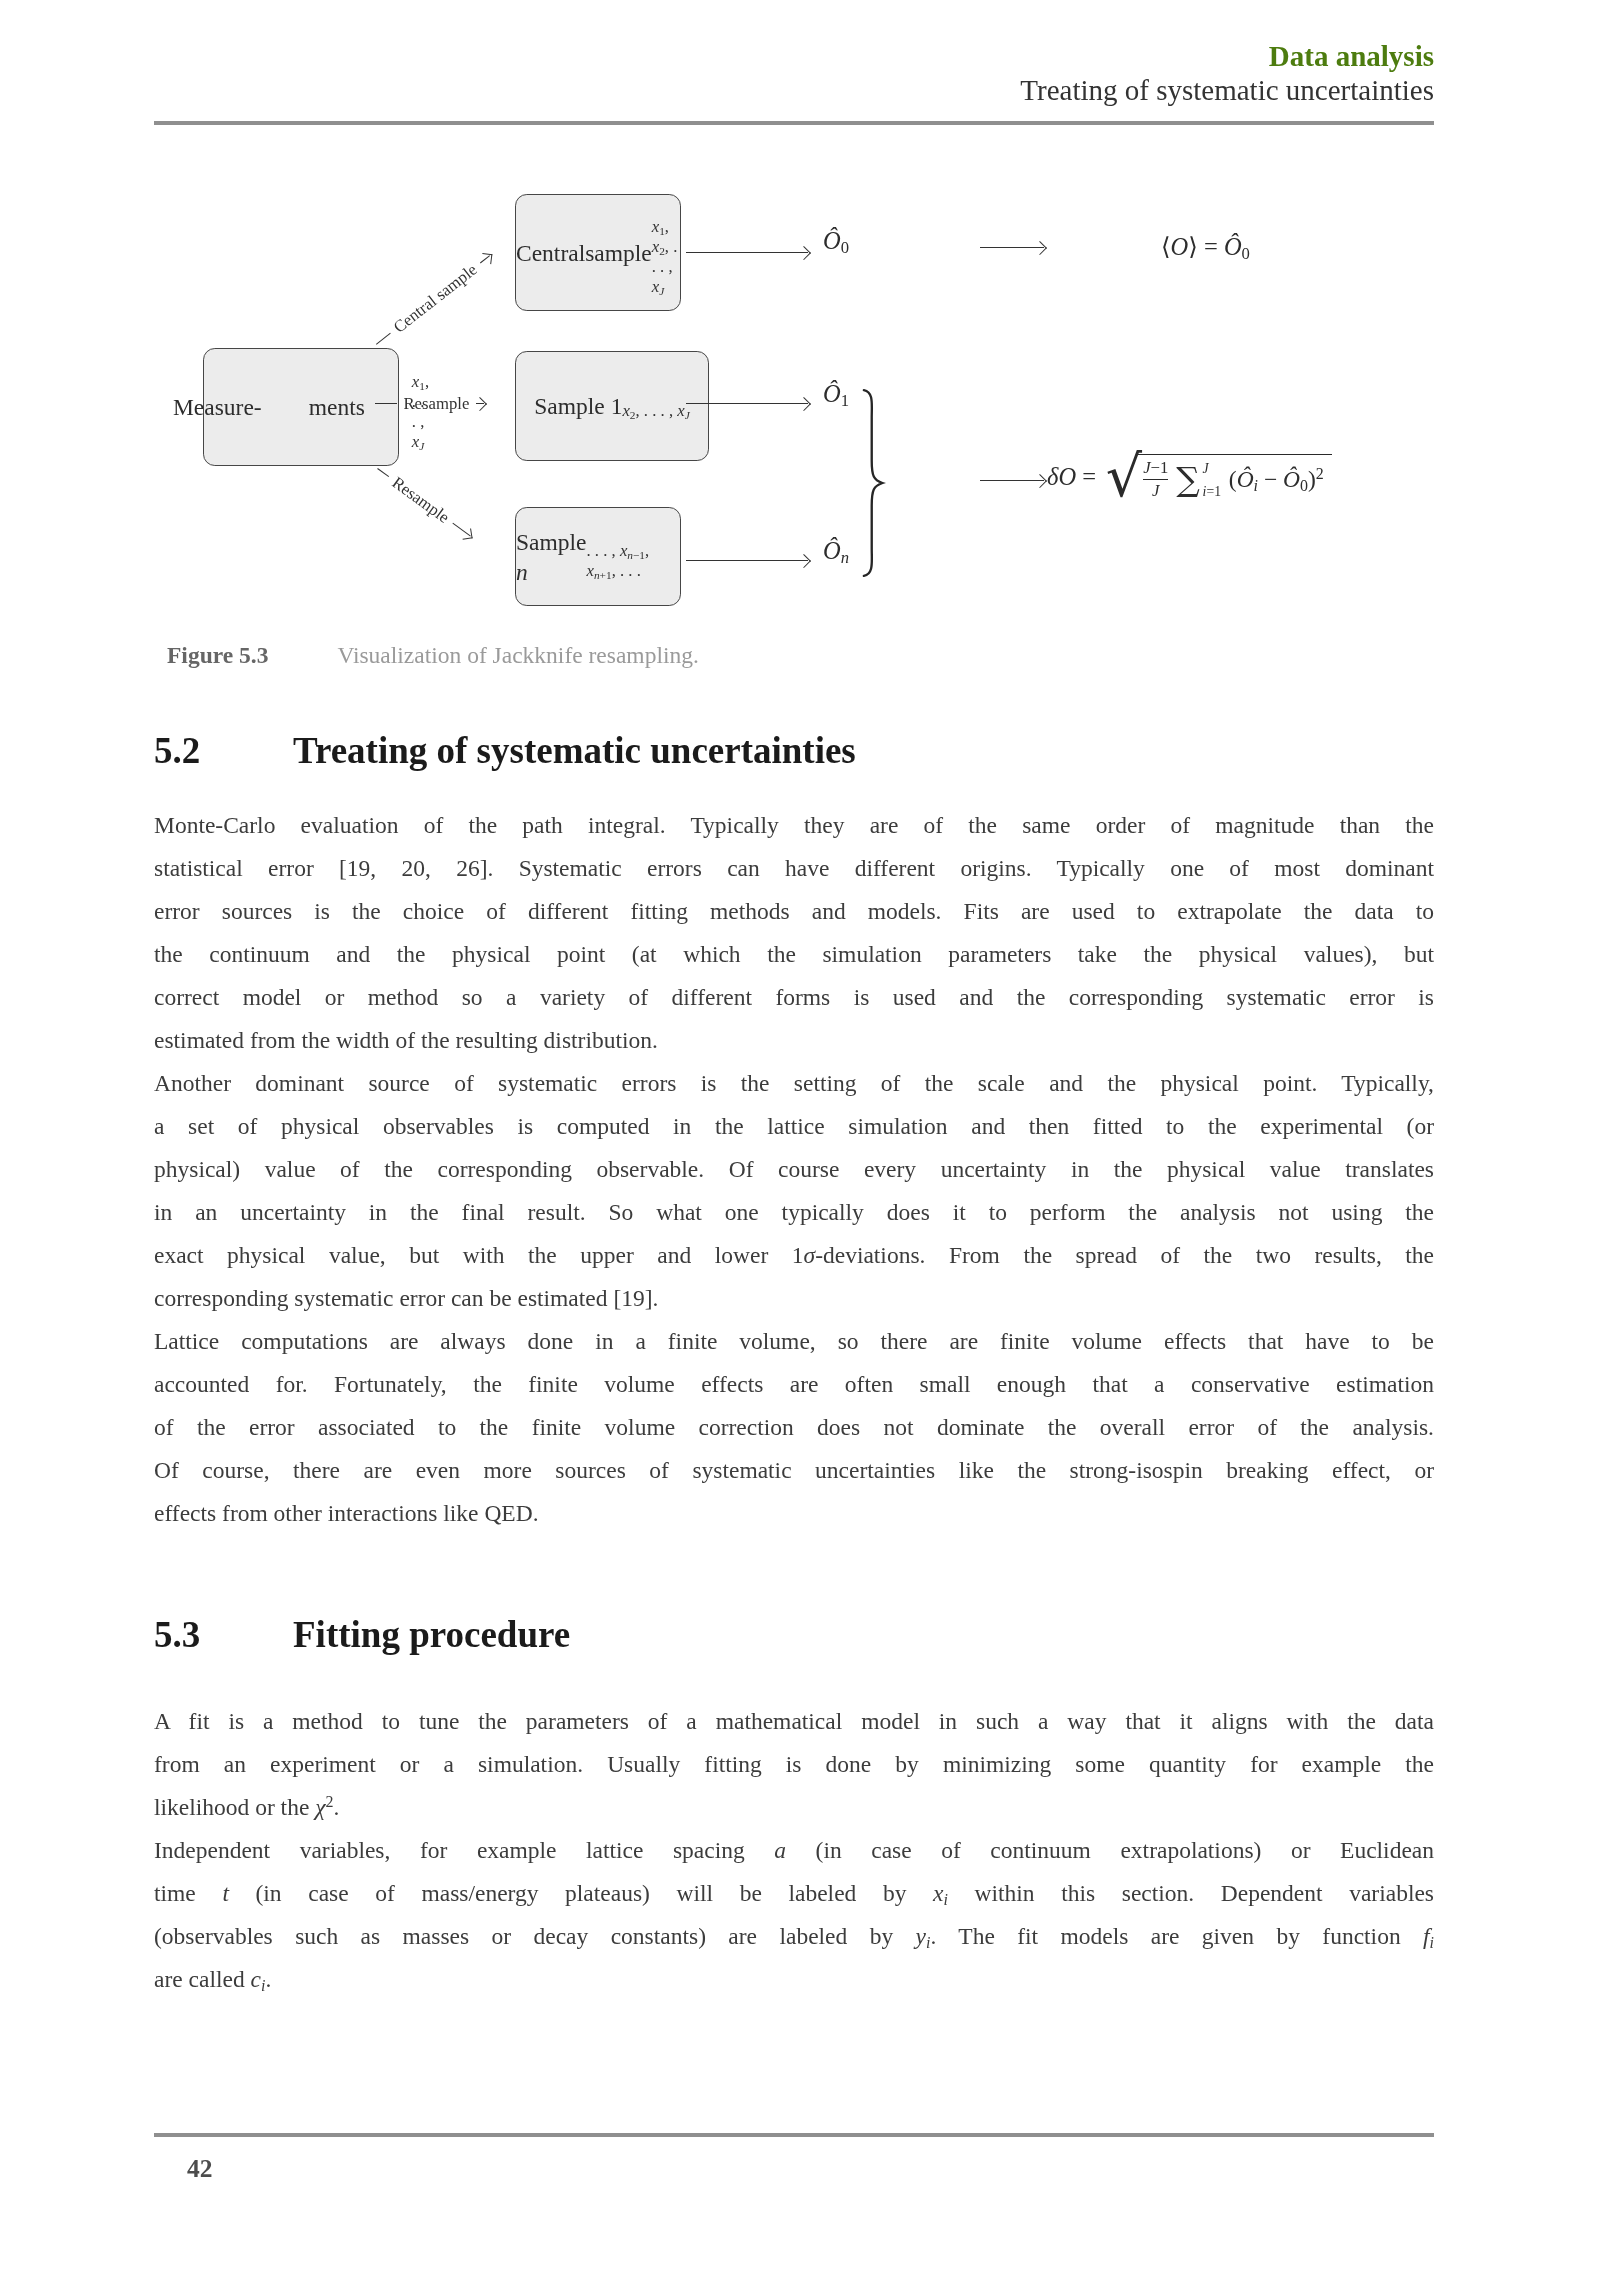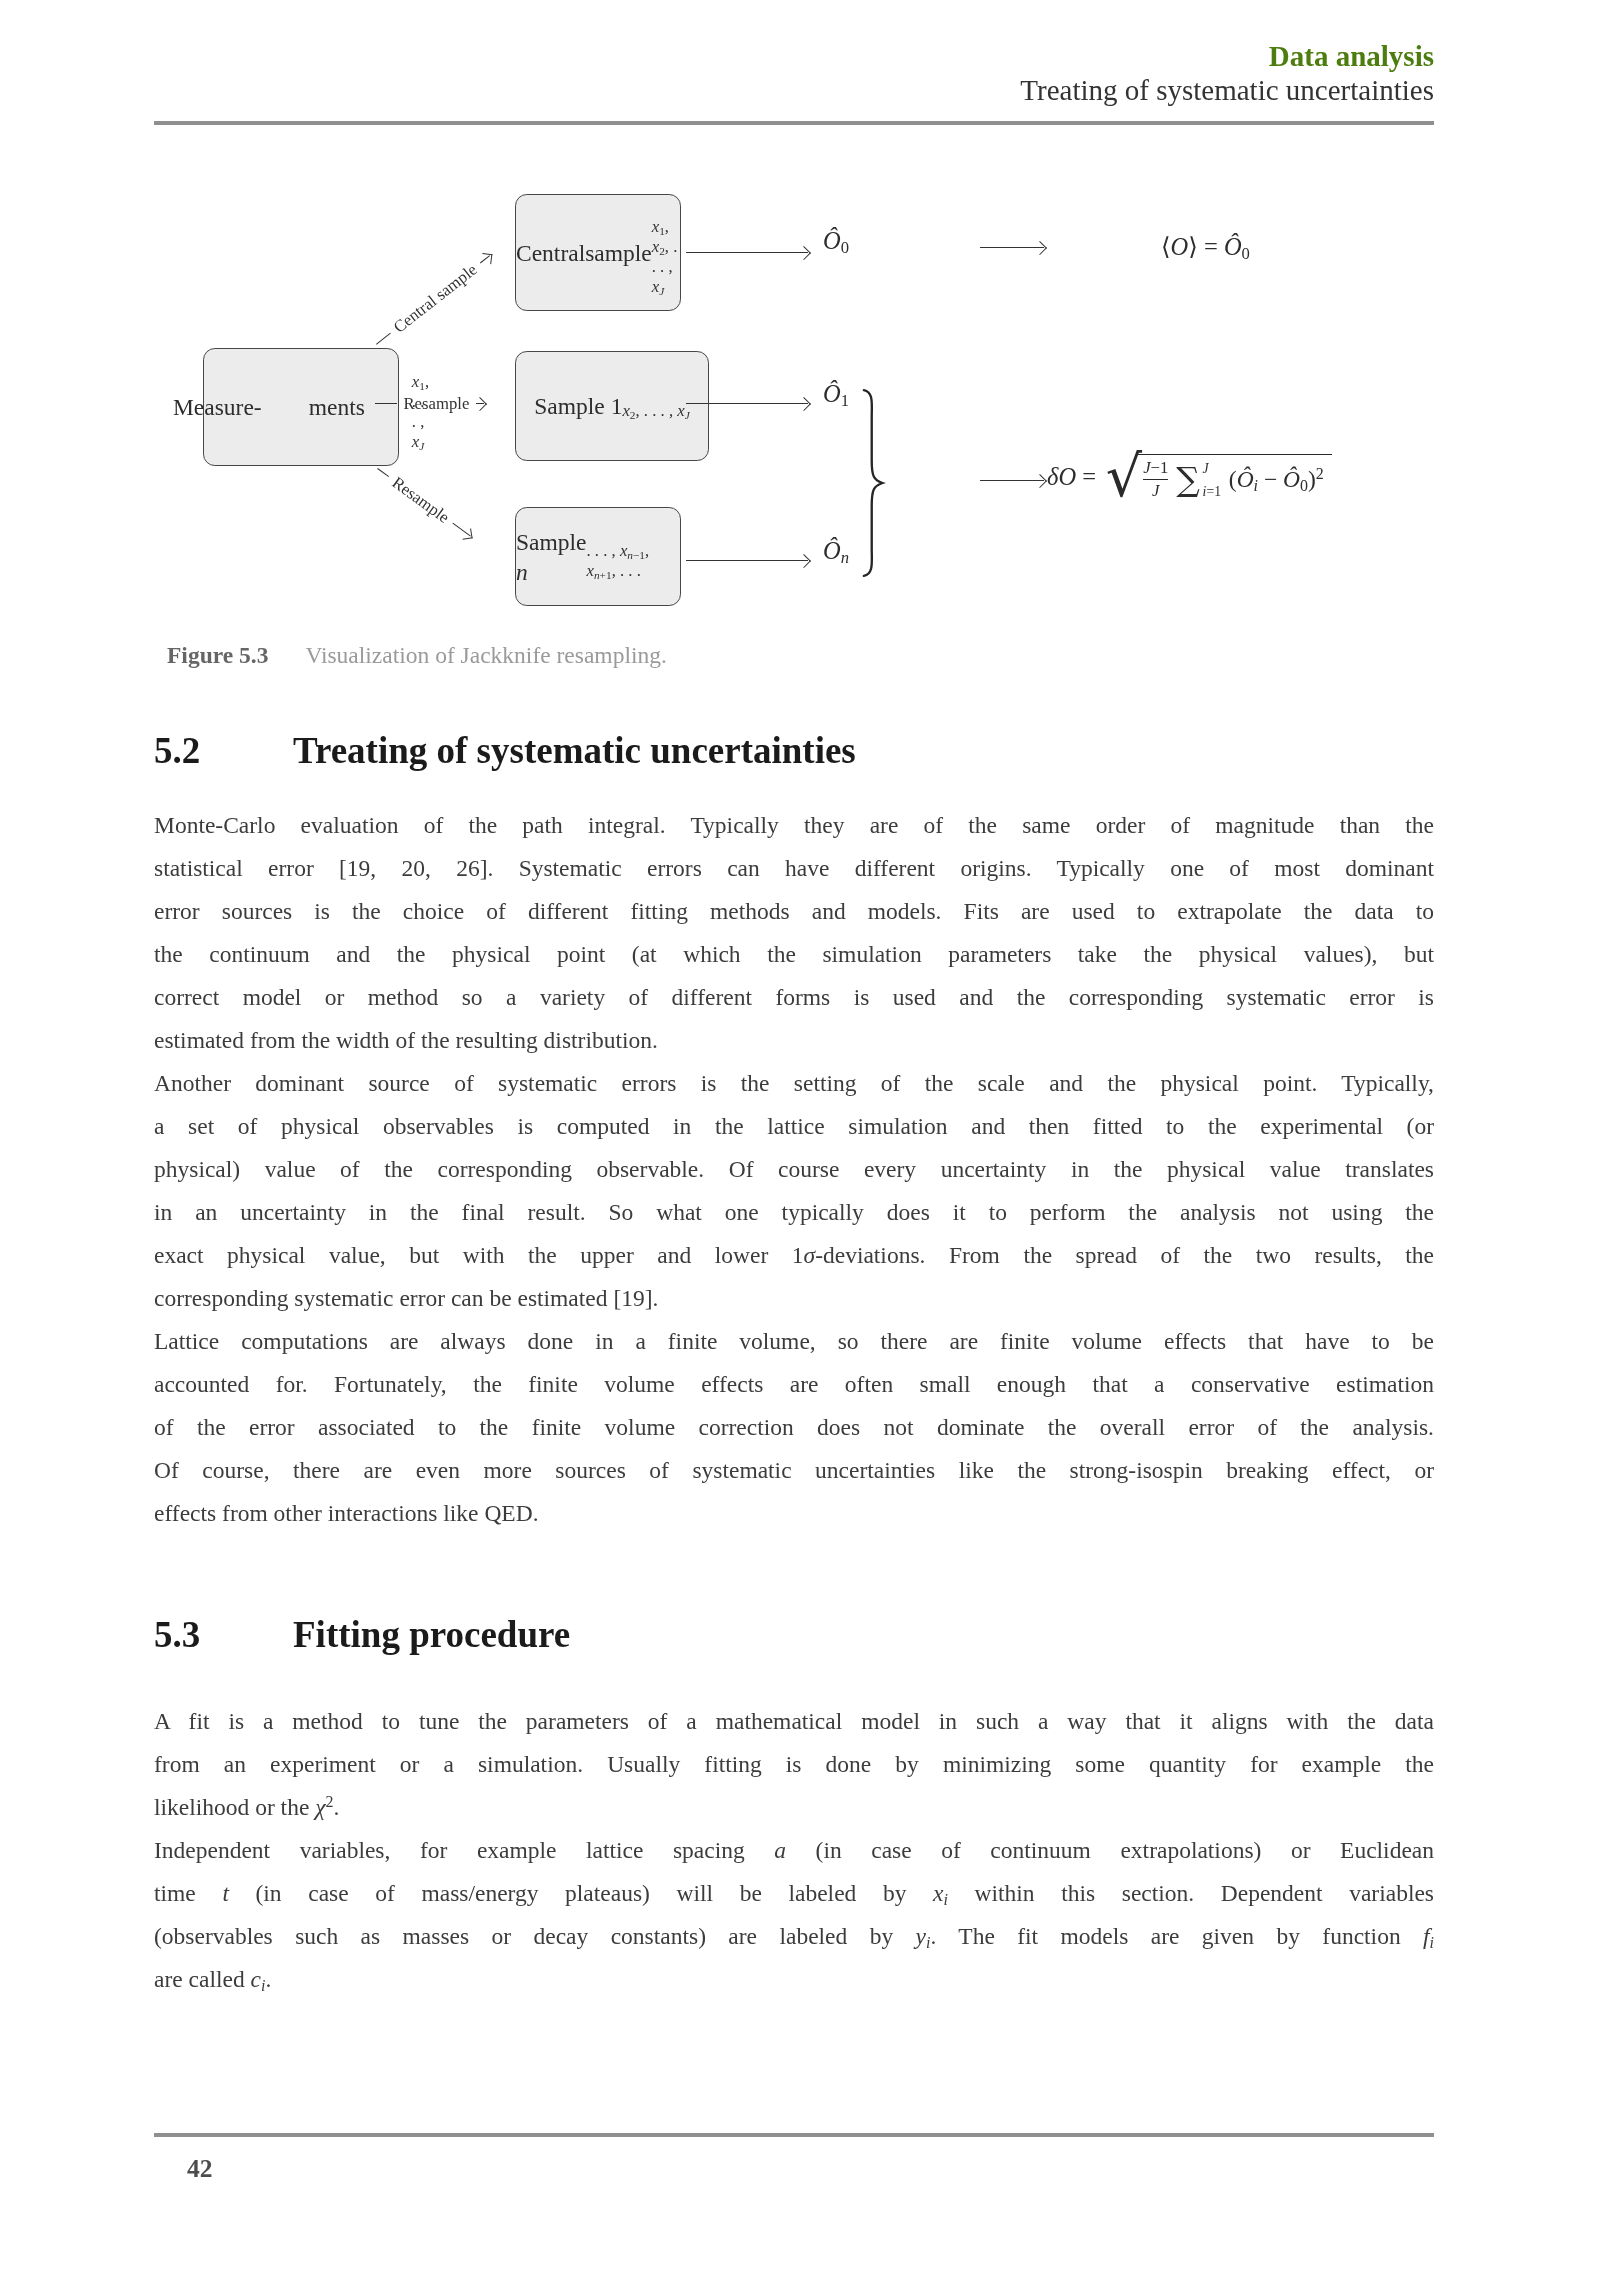--- a/index.html
+++ b/index.html
@@ -35,21 +35,21 @@
   .dformula .lhs{font-size:24.5px;margin-right:9.8px;}
   .radical{font-size:57px;line-height:0.9;font-family:"DejaVu Serif",serif;margin-right:-4.9px;color:#2a2a2a;}
   .radicand{display:flex;align-items:center;gap:7.8px;border-top:1.8px solid #2a2a2a;padding:3.9px 7.8px 0 5.9px;}
   .frac{display:inline-flex;flex-direction:column;align-items:center;font-size:16.7px;line-height:1.15;}
   .frac .bar{width:100%;border-top:1.3px solid #2a2a2a;margin:1px 0;}
   .sum-wrap{display:inline-flex;align-items:center;gap:2.9px;}
   .sum-sym{font-size:33px;line-height:1;font-family:"DejaVu Serif",serif;}
   .sum-lims{display:inline-flex;flex-direction:column;justify-content:space-between;height:37px;font-size:13.7px;line-height:1;padding-top:2px;}
   .term{font-size:23.5px;}
   
-  .cap{position:absolute;left:167px;top:639px;font-size:23.5px;line-height:33px;display:flex;}
+  .cap{position:absolute;left:167px;top:639px;font-size:23.5px;line-height:33px;display:flex;gap:32px;}
   .cap .cl{font-weight:bold;color:#666;}
   .cap .ct{color:#9a9a9a;margin-left:37px;}
   
   .shead{position:absolute;left:154px;width:1280px;font-weight:bold;font-size:37px;line-height:43px;color:#1b1b1b;}
   .shead .num{position:absolute;left:0;}
   .shead .ttl{position:absolute;left:139px;}
   
   .body-text{position:absolute;left:154px;width:1280px;font-size:23.5px;}
   .jline{height:43px;line-height:43px;text-align:justify;text-align-last:justify;text-justify:inter-word;}
   .jline.plast{text-align-last:left;}

